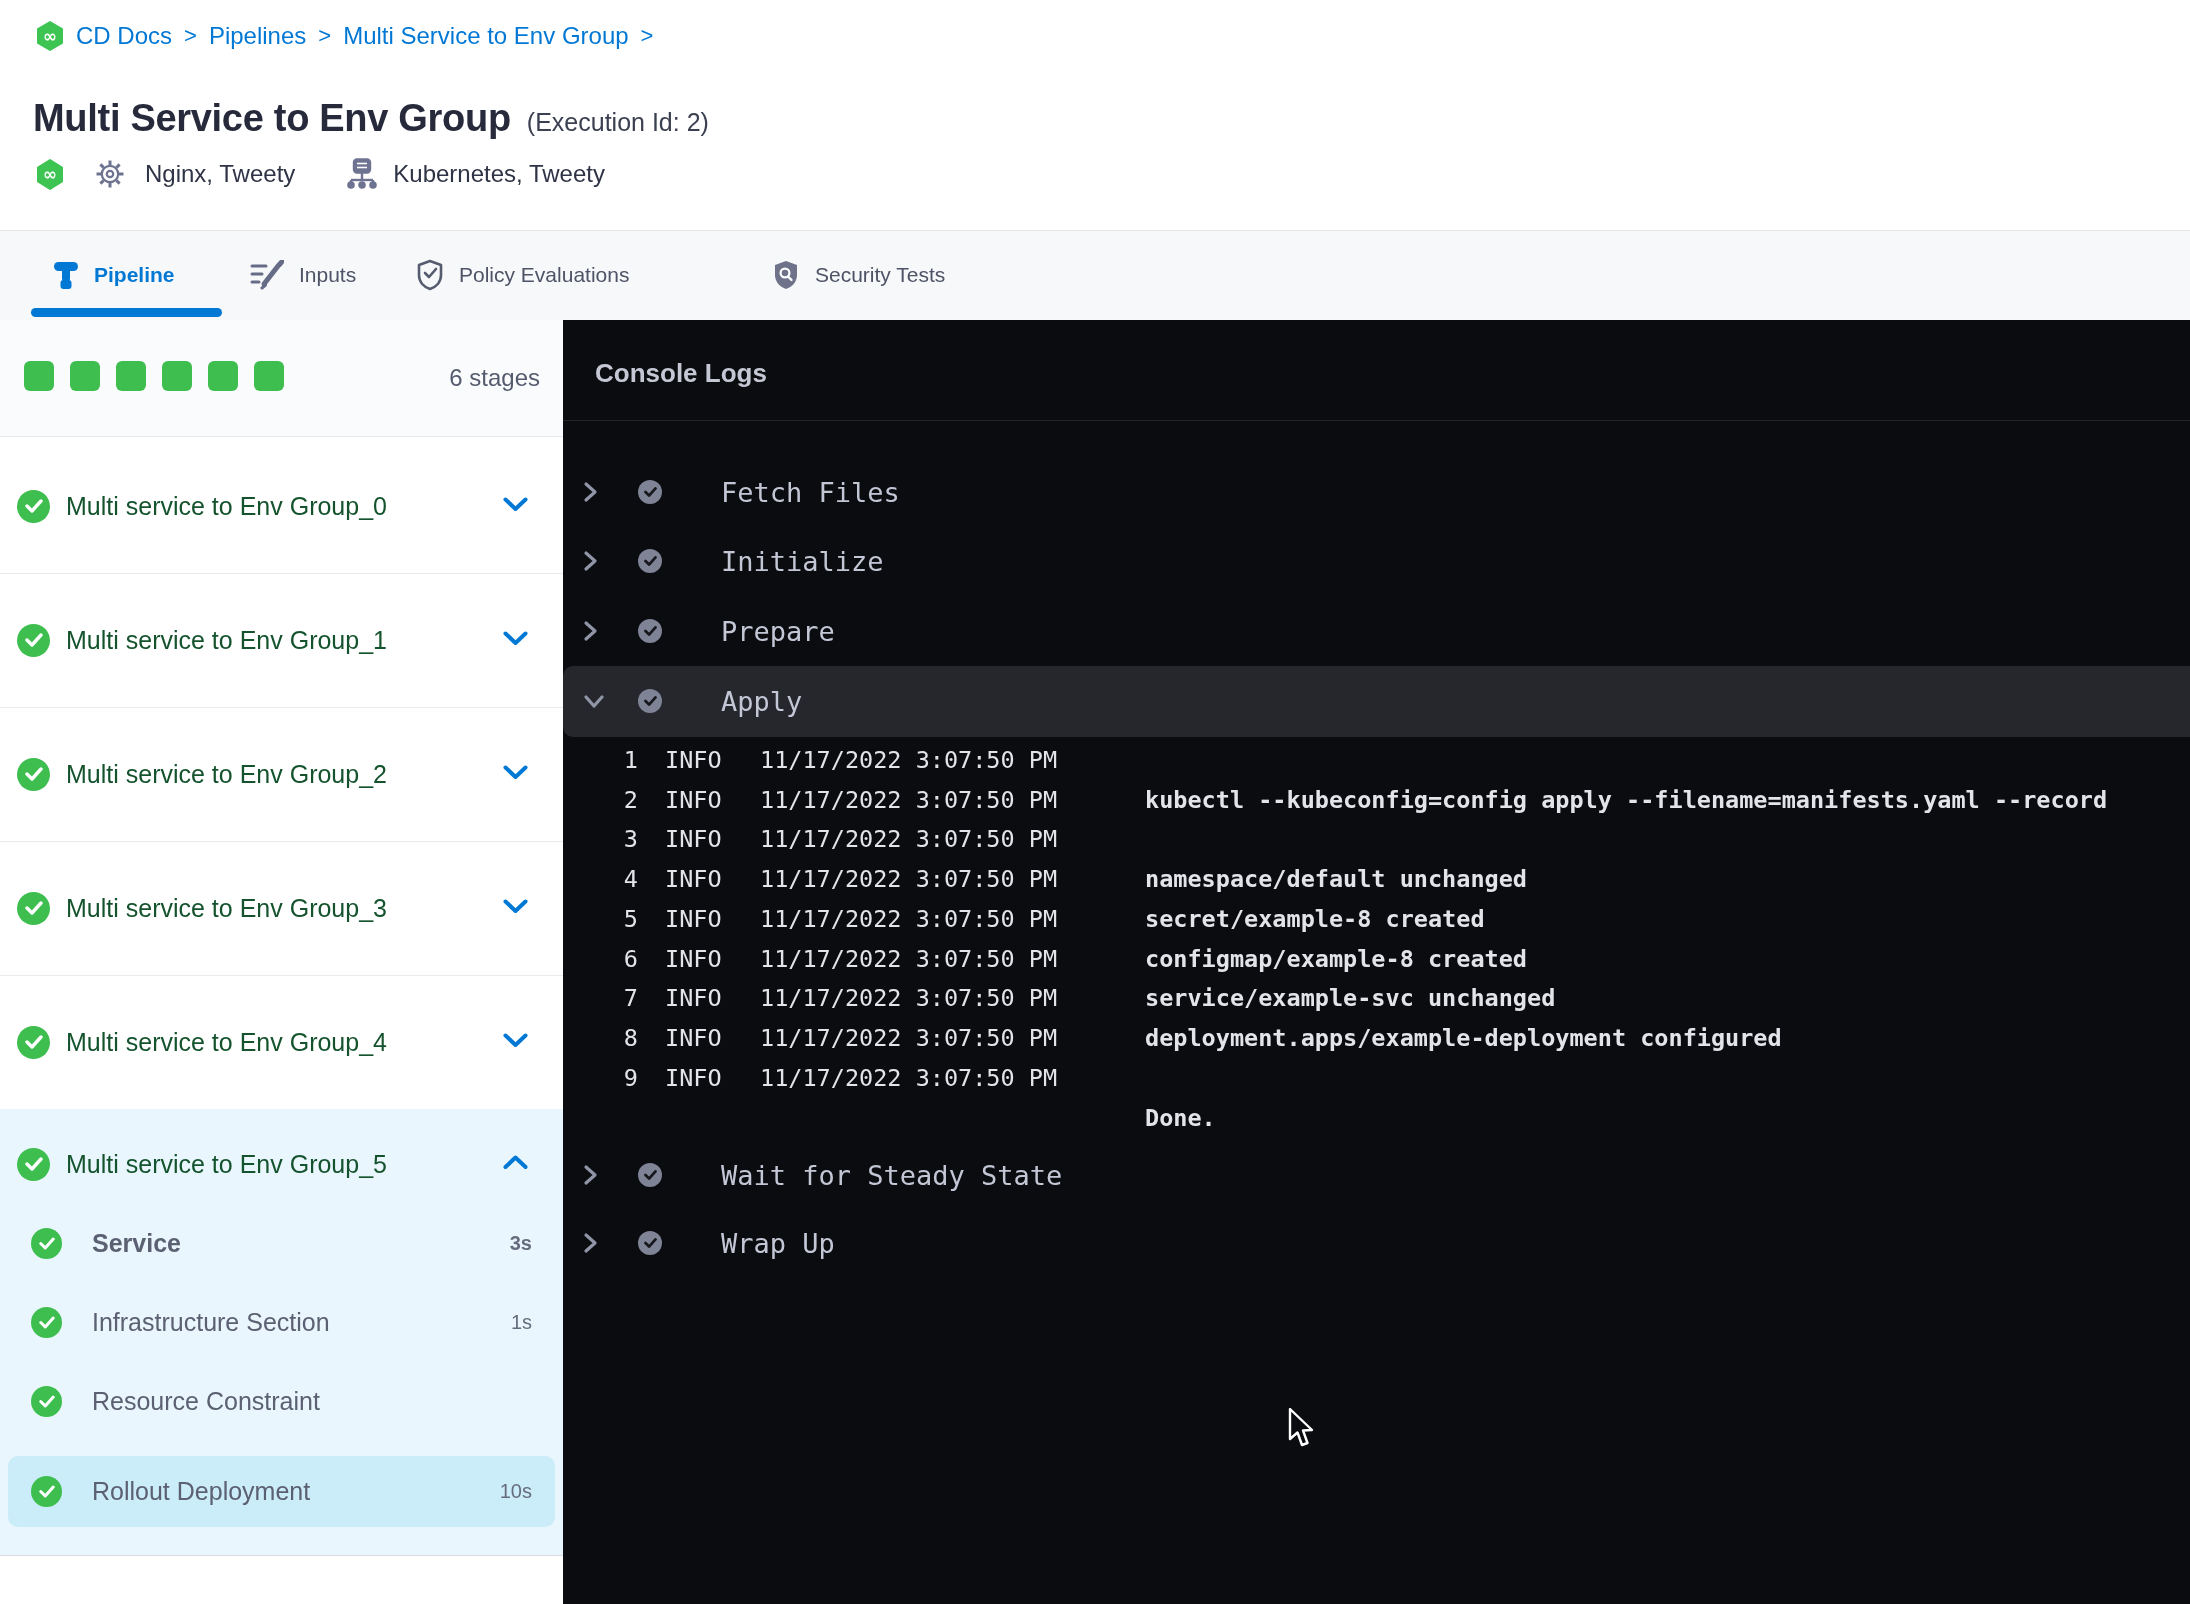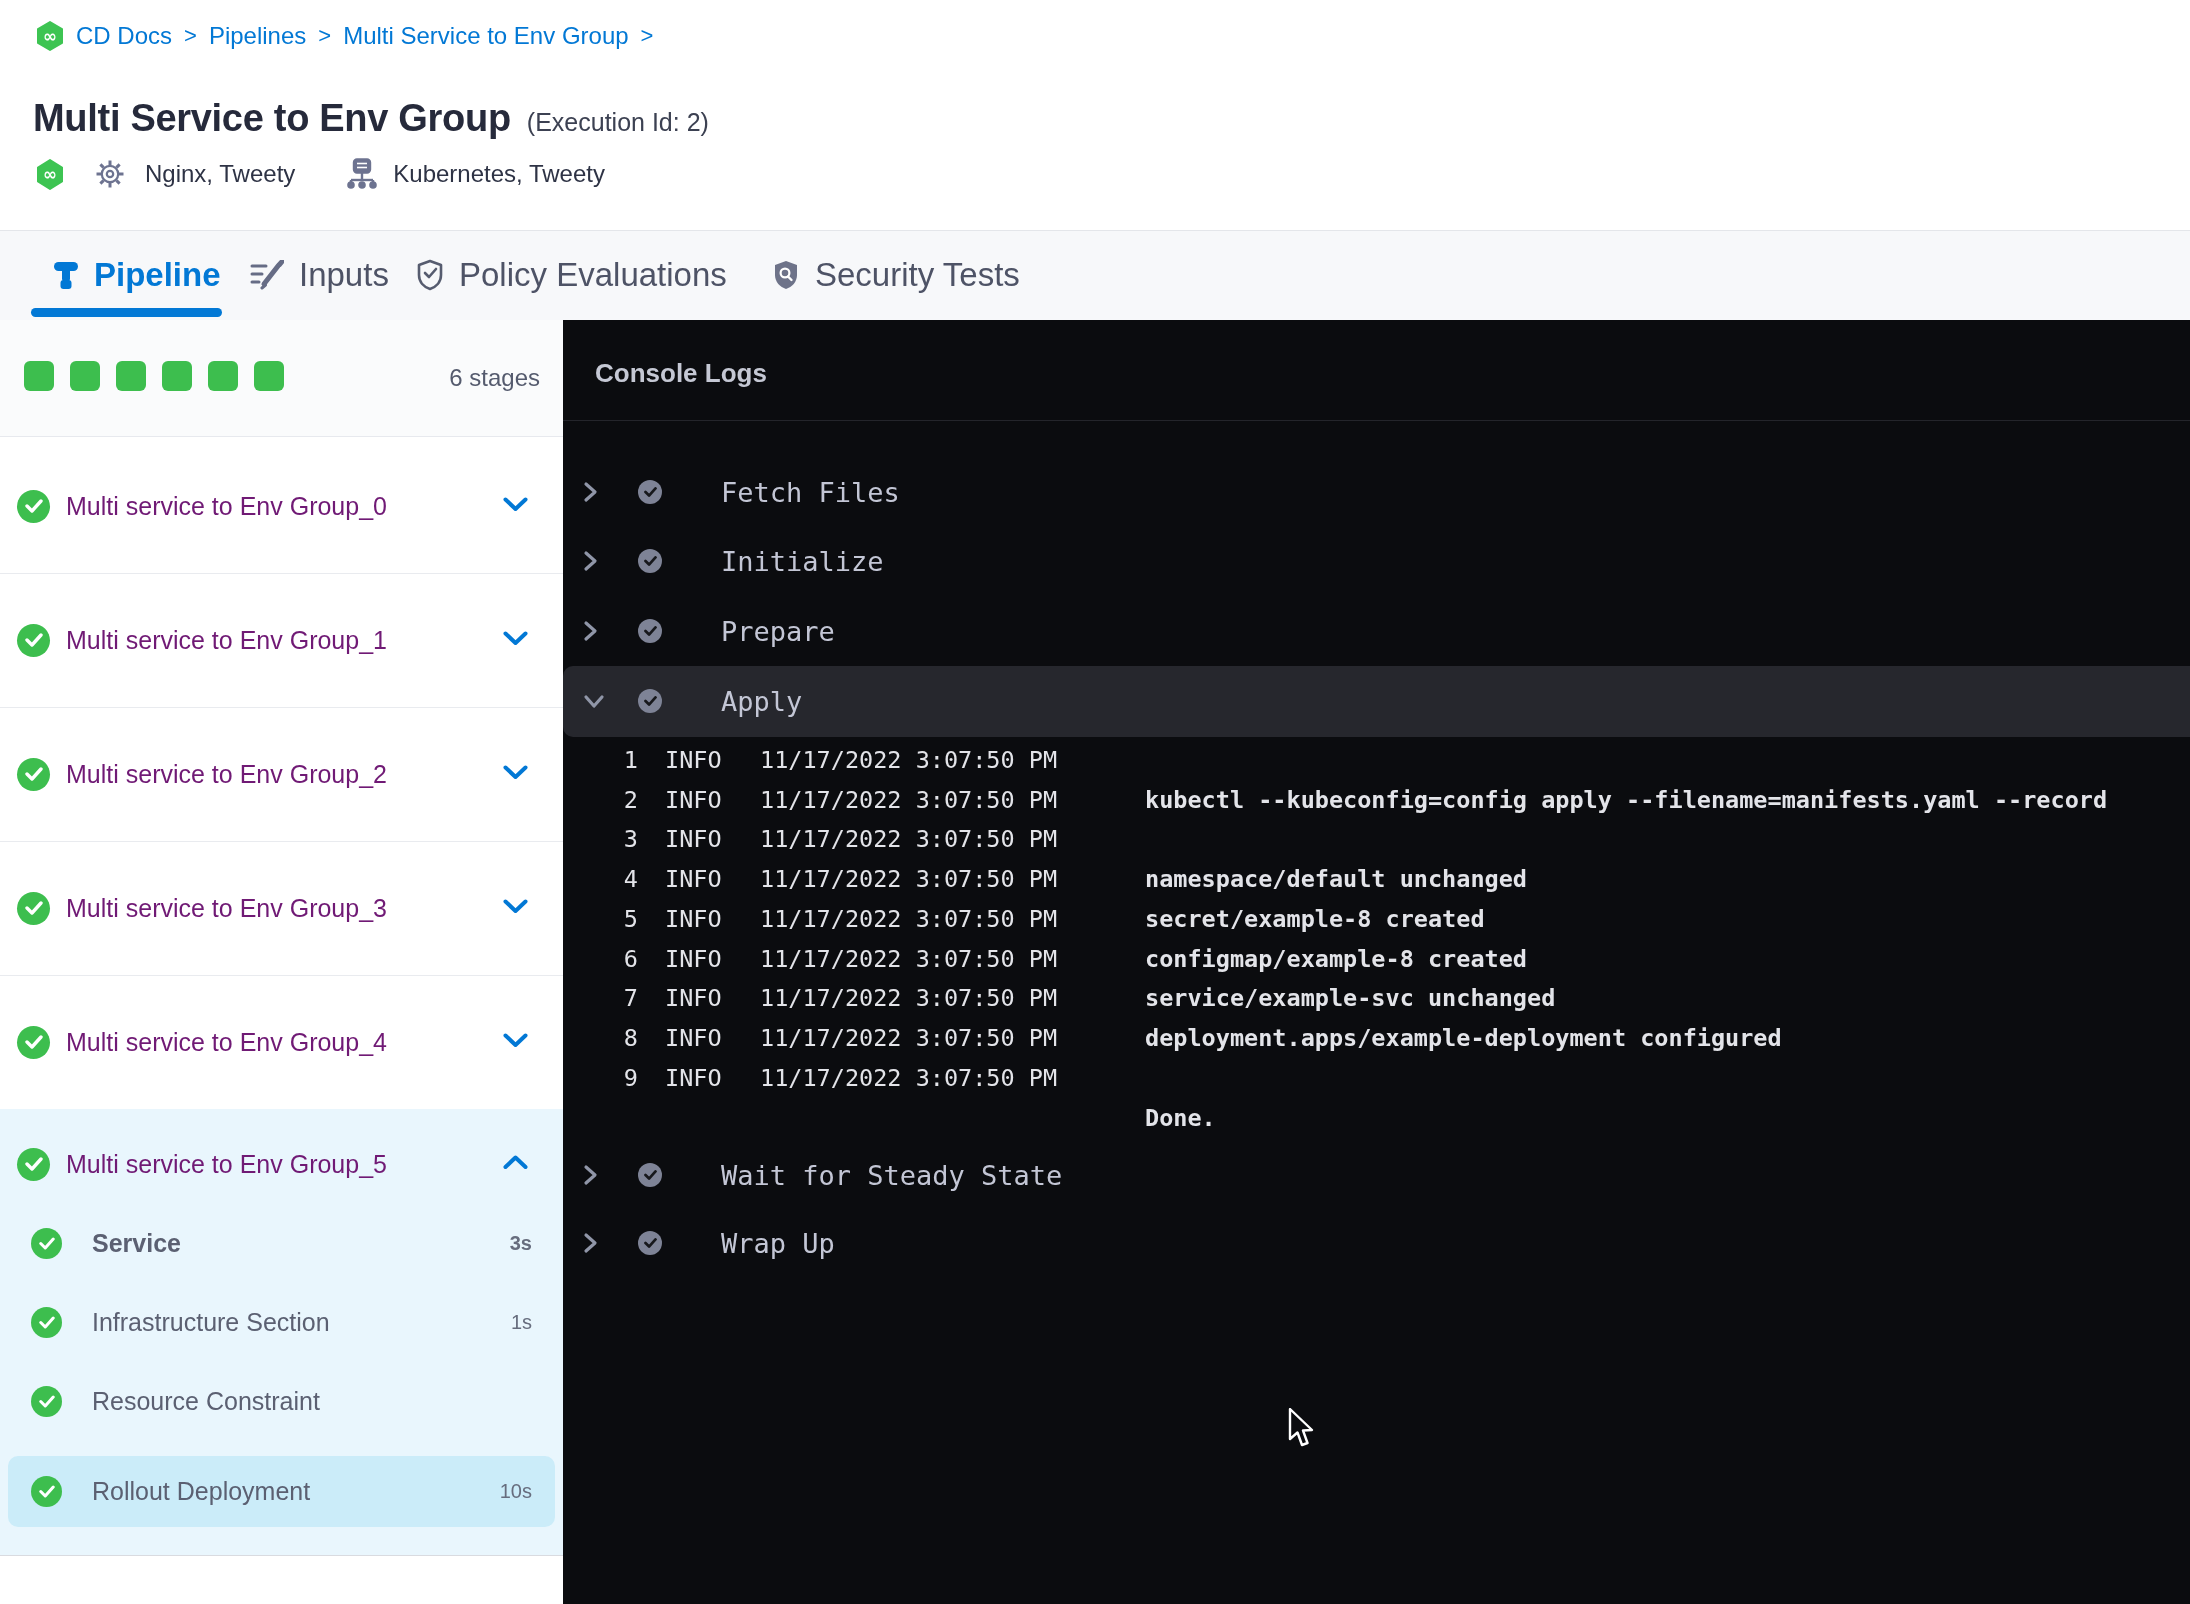--- a/index.html
+++ b/index.html
@@ -22,33 +22,33 @@
   .page-title{font-size:38px;font-weight:bold;color:#262a3b;letter-spacing:-0.3px;}
   .exec-id{font-size:25px;color:#3c4152;margin-top:26px;}
 
   .services-row{left:36px;top:154px;height:40px;display:flex;align-items:center;}
   .svc-text{font-size:24px;color:#2e3345;}
   .hdr-divider{left:0;top:230px;width:2190px;height:1px;background:#e4e6ea;}
 
   
   .tabbar{left:0;top:231px;width:2190px;height:89px;background:#f7f8fa;border-bottom:1px solid #dfe1e7;}
   .tab{position:absolute;top:0;height:88px;display:flex;align-items:center;gap:15px;cursor:pointer;}
-  .tab-label{font-size:33px;color:#4e5366;}
+  .tab-label{font-size:21px;color:#4e5366;}
   .tab.active .tab-label{color:#0278d5;font-weight:bold;}
   .tab-underline{position:absolute;left:31px;top:77px;width:191px;height:9px;border-radius:5px;background:#0278d5;}
 
   
   .left-panel{left:0;top:320px;width:541px;height:1284px;background:#ffffff;}
   .panel-head{position:absolute;left:0;top:0;width:563px;height:116px;background:#fafbfc;border-bottom:1px solid #e7e9ee;}
   .squares{position:absolute;left:24px;top:41px;display:flex;gap:16px;}
   .sq{width:30px;height:30px;border-radius:6px;background:#3dbe4e;}
   .stage-count{position:absolute;right:23px;top:44px;font-size:24px;color:#555b6e;}
 
   .stage-row{position:absolute;left:0;width:563px;height:66px;display:flex;align-items:center;cursor:pointer;}
-  .stage-row .label{margin-left:66px;font-size:25px;color:#701a75;}
+  .stage-row .label{margin-left:66px;font-size:25px;color:#14532d;}
   .ck{position:absolute;border-radius:50%;background:#3dbe4e;display:flex;align-items:center;justify-content:center;}
   .stage-ck{left:17px;width:33px;height:33px;}
   .row-div{position:absolute;left:0;width:563px;height:1px;background:#e9ebef;}
   .chev{position:absolute;left:503px;}
 
   .expanded{position:absolute;left:0;top:789px;width:563px;height:446px;background:#e9f6fd;border-bottom:1px solid #d9dbe0;}
   .sub-row{position:absolute;left:0;width:563px;height:60px;display:flex;align-items:center;}
   .sub-ck{left:31px;width:31px;height:31px;}
   .sub-row .label{margin-left:92px;font-size:25px;color:#5b6072;}
   .duration{position:absolute;right:31px;font-size:20px;color:#676d7e;}

